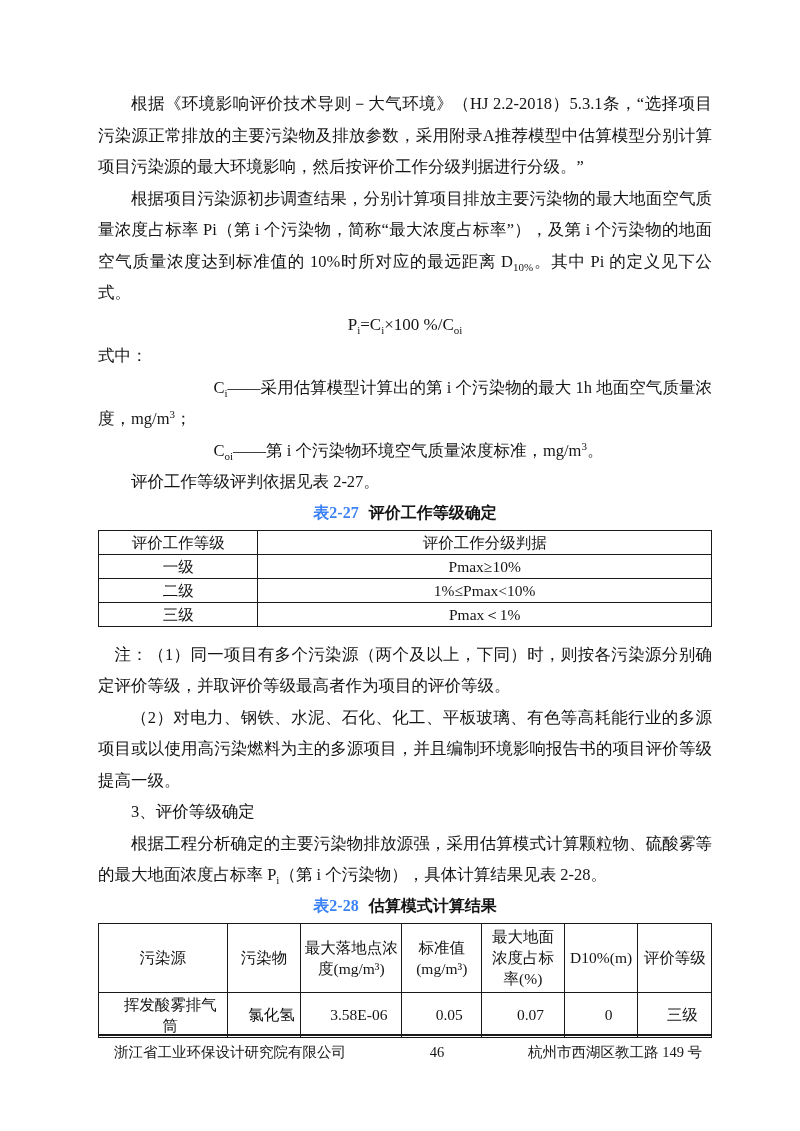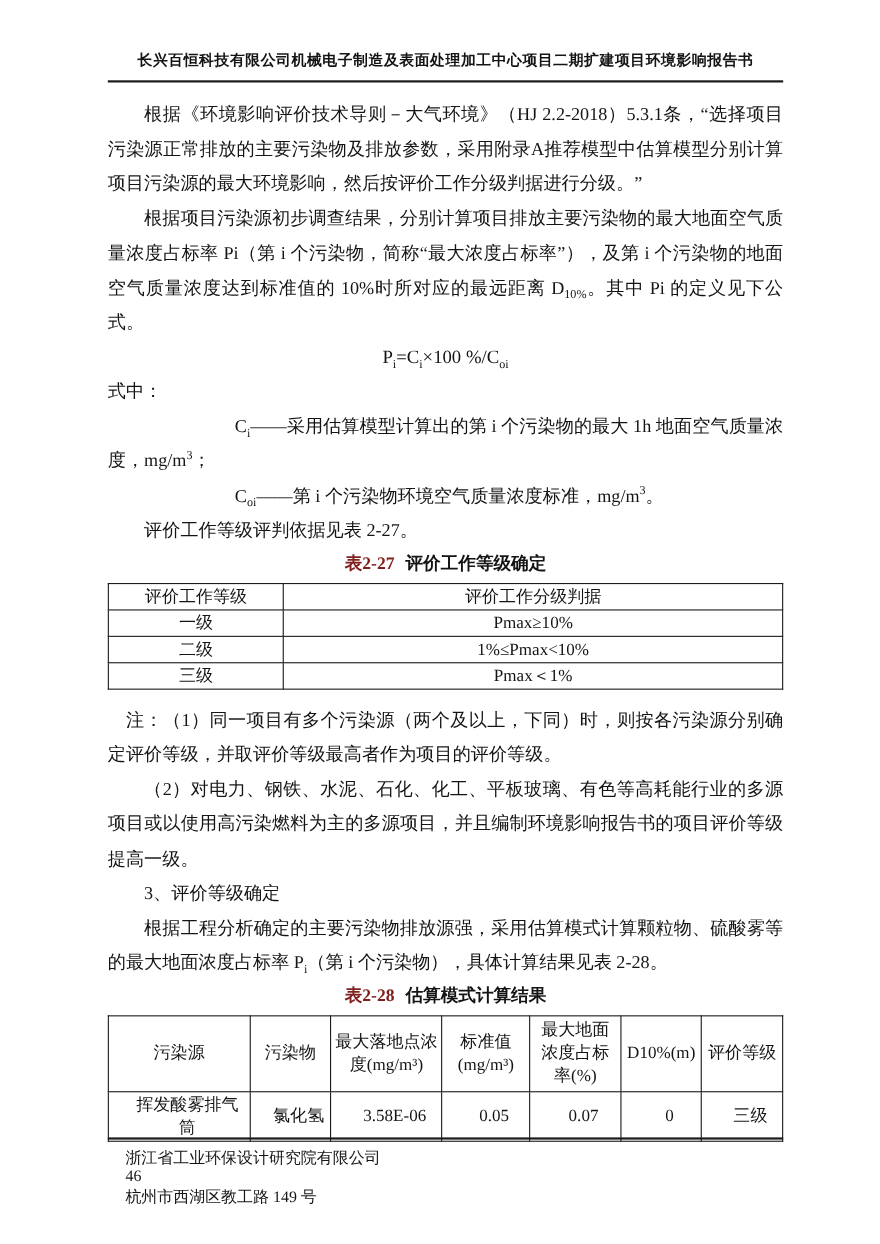--- a/index.html
+++ b/index.html
@@ -33,21 +33,21 @@
   .def{text-indent:7em;}
   .formula{text-align:center;font-size:17px;text-indent:0;}
   sub{font-size:11px;line-height:0;}
   sup{font-size:11px;line-height:0;}
   .raised-i{font-style:italic;font-size:12px;line-height:0;vertical-align:4px;}
   
   .tbl-title{
     text-align:center;font-weight:700;font-size:16px;
     margin:1px 0 3px;line-height:28px;text-indent:0;
   }
-  .tbl-label{color:#7f1d1d;margin-right:10px;}
+  .tbl-label{color:#3b82f6;margin-right:10px;}
   
   table{
     width:100%;border-collapse:collapse;table-layout:fixed;
     text-align:center;font-size:15.5px;
   }
   .t27 th,.t27 td{
     border:1.6px solid #1a1a1a;font-weight:400;
     height:23px;line-height:21px;padding:0 2px;
   }
   .t28 th,.t28 td{
@@ -58,31 +58,27 @@
   .t28 .drow td{height:28px;padding-left:18px;}
   .t27{margin-bottom:12px;}
   .t28{margin-top:1px;}
   
   .ftr{
     position:absolute;top:1034px;left:98px;right:88px;
     border-top:2.5px solid #1a1a1a;
     padding:7px 10px 0 16px;
     display:flex;justify-content:space-between;align-items:baseline;
     font-size:14.5px;
-    flex-direction:column;
   }
 </style>
 </head>
 <body>
 
 <div class="page">
 
-  <div class="hdr">
-    <span>长兴百恒科技有限公司机械电子制造及表面处理加工中心项目二期扩建项目环境影响报告书</span>
-  </div>
 
   <div class="content">
 
     <p class="indent2">根据《环境影响评价技术导则－大气环境》（HJ 2.2-2018）5.3.1条，“选择项目污染源正常排放的主要污染物及排放参数，采用附录A推荐模型中估算模型分别计算项目污染源的最大环境影响，然后按评价工作分级判据进行分级。”</p>
 
     <p class="indent2"><span>根据项目污染源初步调查结果，分别计算项目排放主要污染物的最大地面空气质量浓度占标率 Pi（第 i 个污染物，简称“最大浓度占标率”），及第 i 个污染物的地面空气质量浓度达到标准值的 10%时所对应的最远距离 D</span><sub>10%</sub><span>。其中 Pi 的定义见下公式。</span></p>
 
     <p class="formula"><span>P</span><sub>i</sub><span>=C</span><sub>i</sub><span>×100 %/C</span><sub>oi</sub></p>
 
     <p class="noindent">式中：</p>

